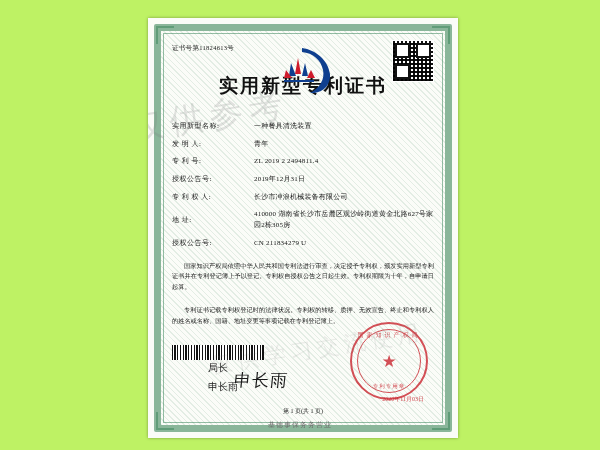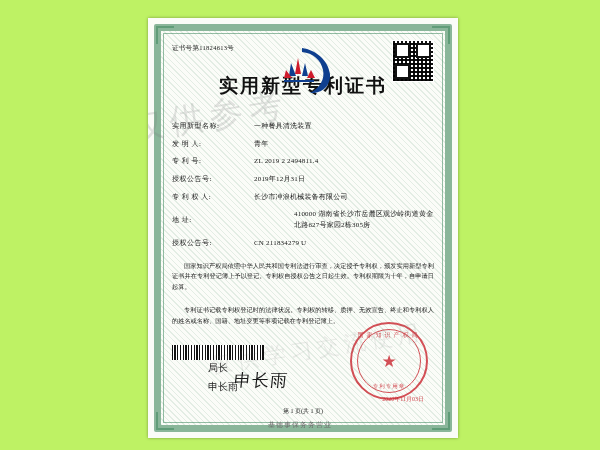--- a/index.html
+++ b/index.html
@@ -135,21 +135,20 @@
     flex: 0 0 82px;
     letter-spacing: 0.5px;
     white-space: nowrap;
   }
   .fvalue {
     flex: 1 1 auto;
     letter-spacing: 0.2px;
   }
   .fvalue.addr {
     line-height: 1.55;
-    margin-left: 40px;
   }
 
   .para {
     margin-top: 12px;
     font-size: 6.2px;
     color: #1a1a1a;
     line-height: 1.75;
     text-align: justify;
     text-indent: 12px;
   }

